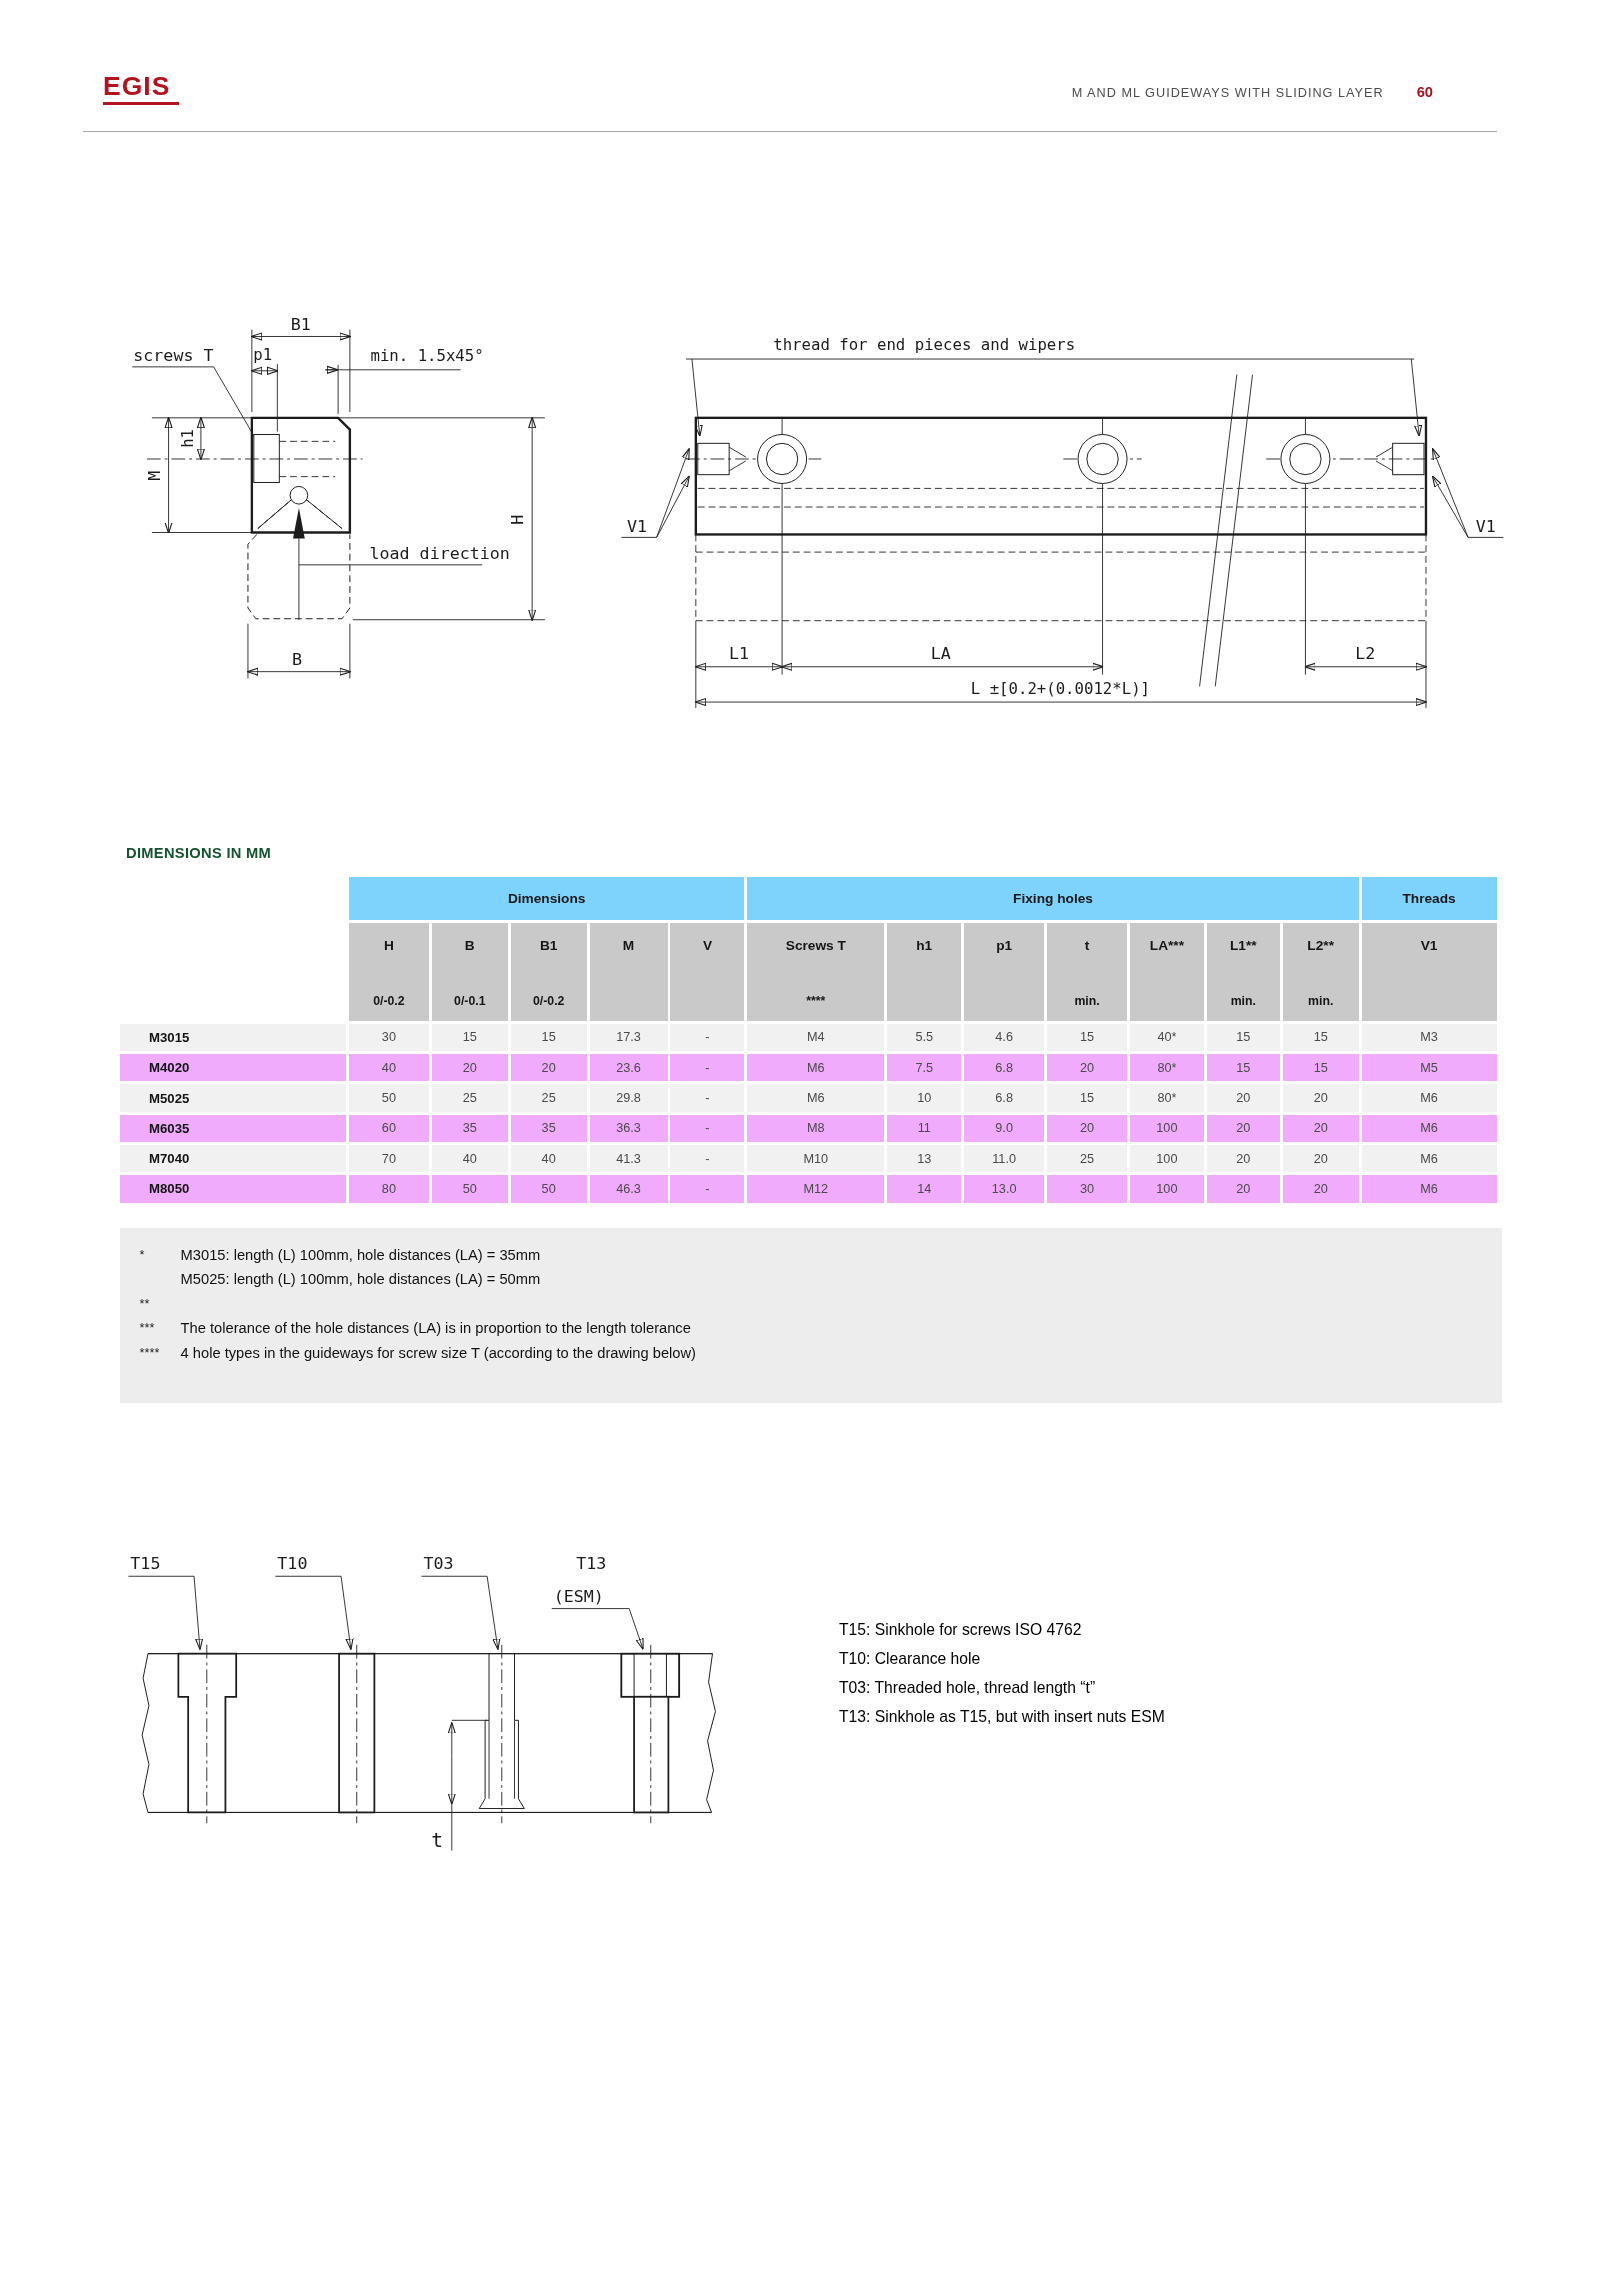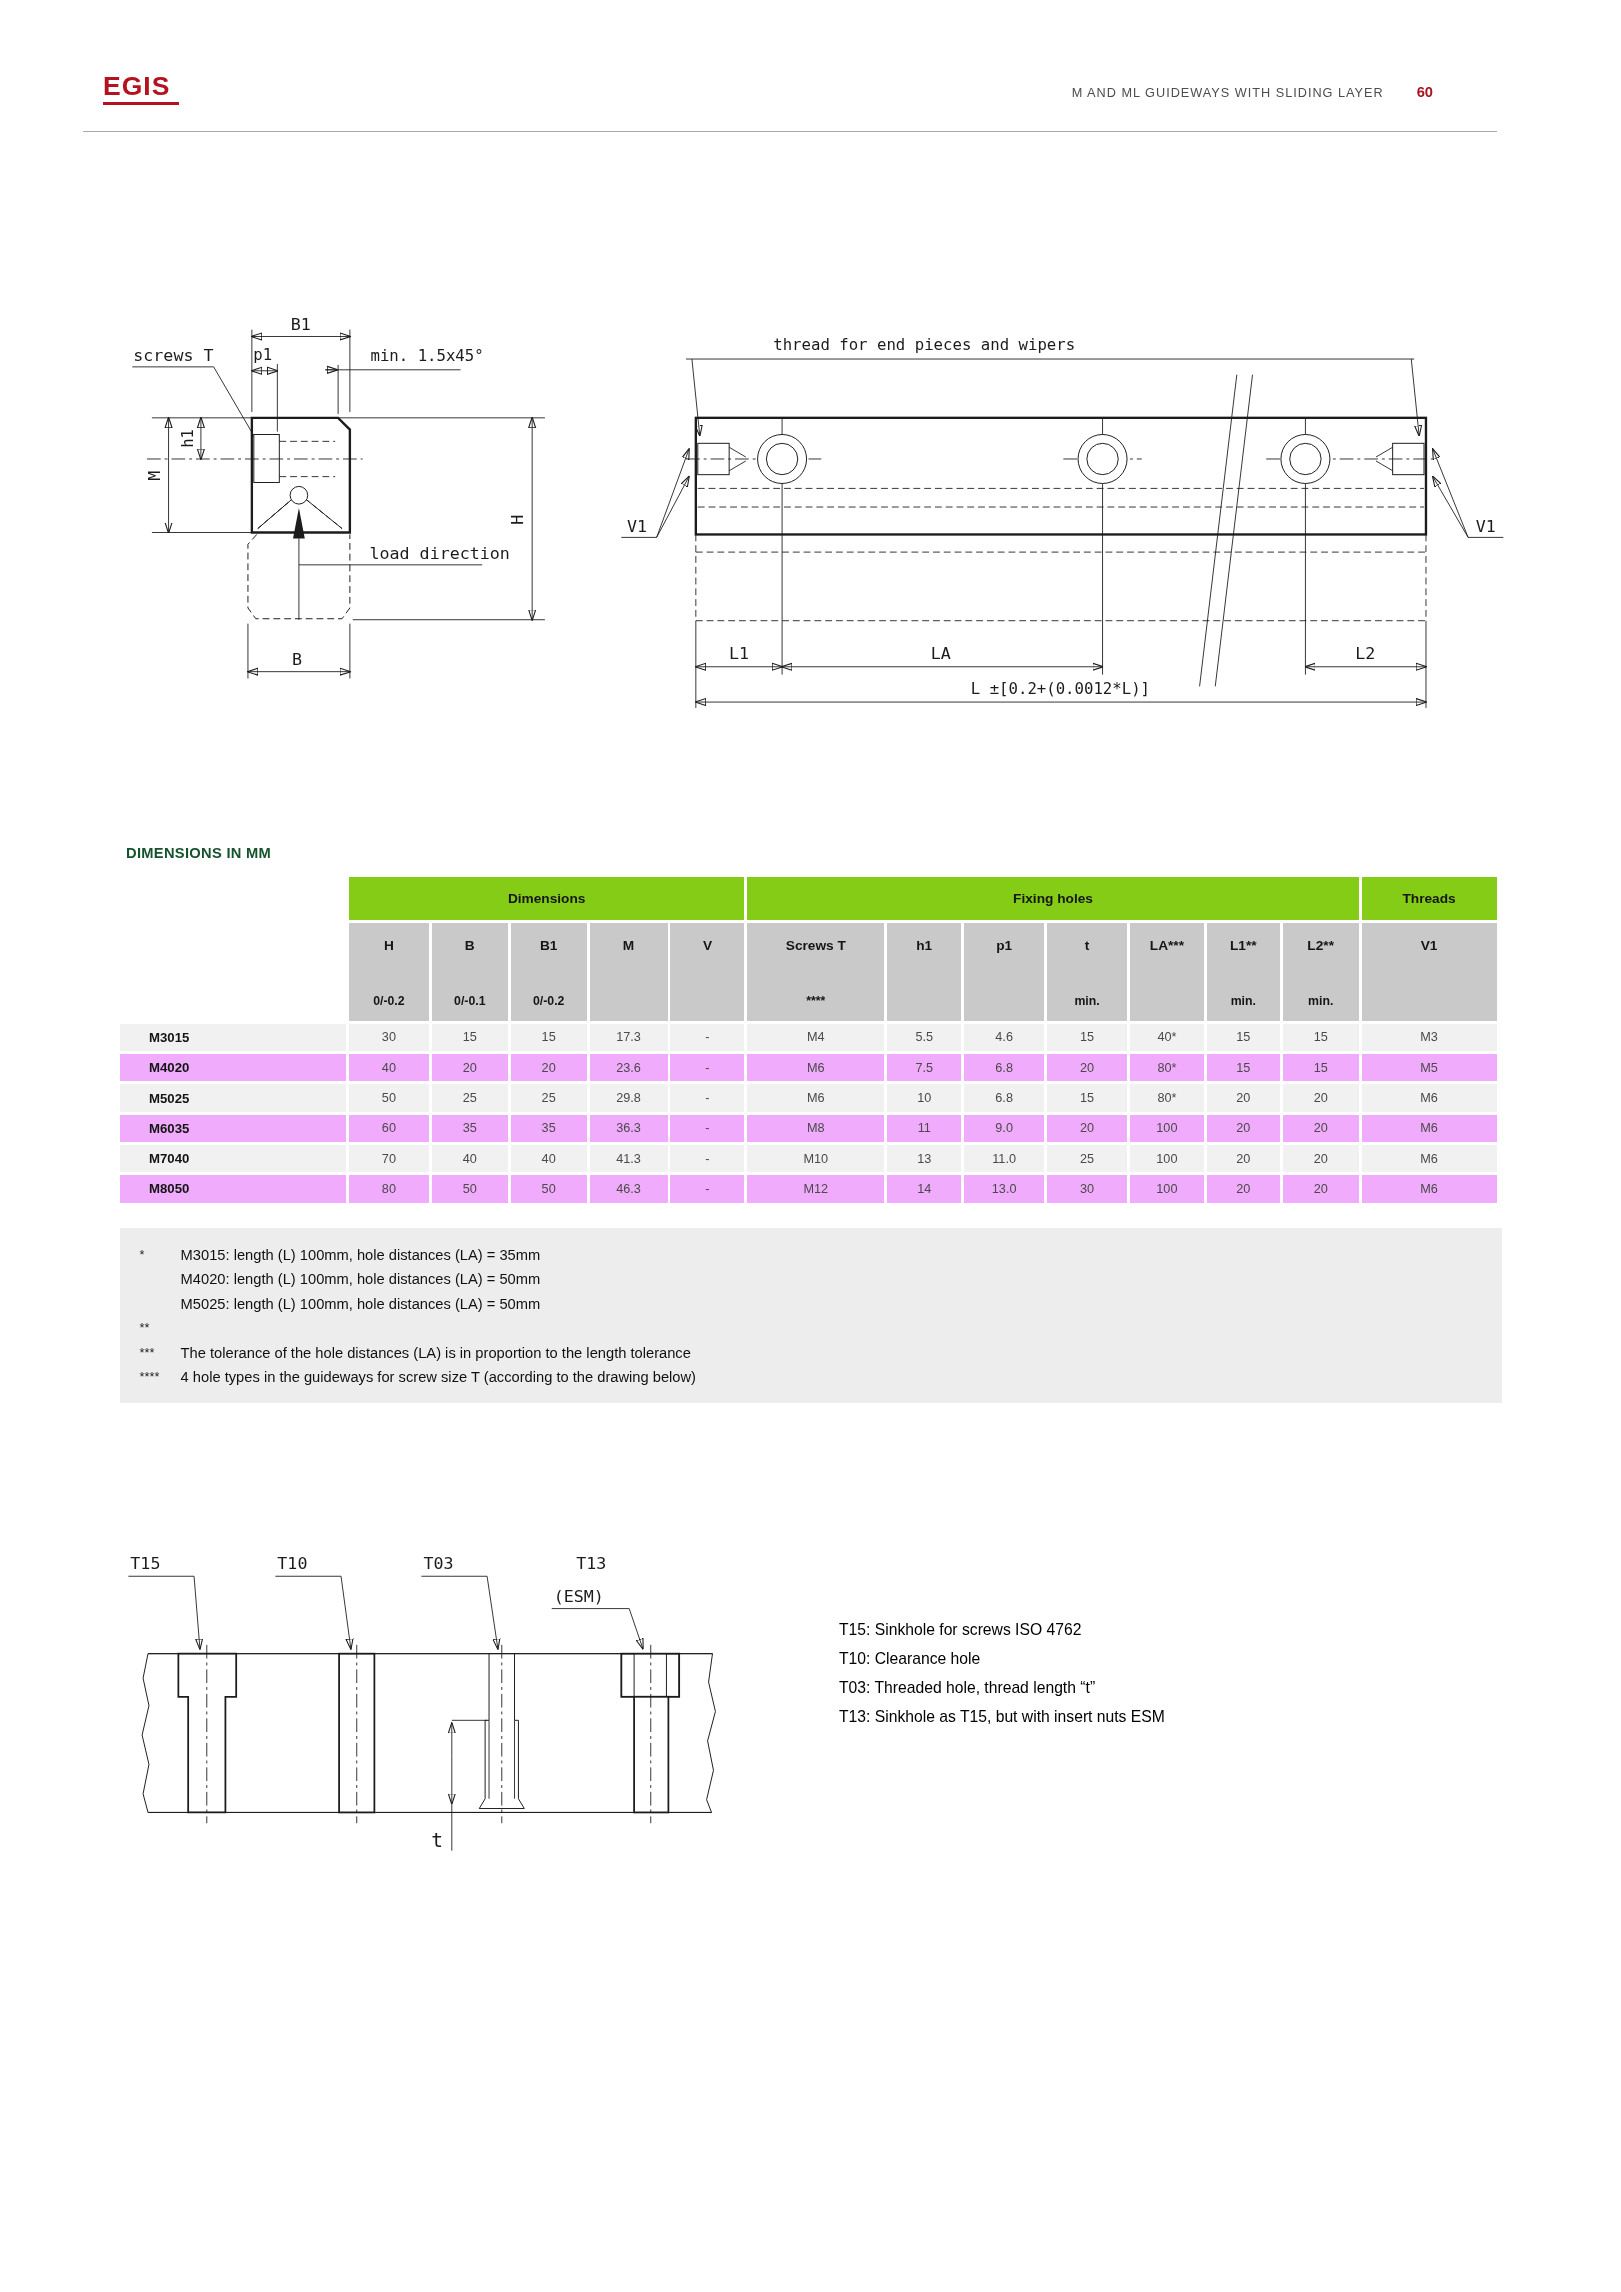--- a/index.html
+++ b/index.html
@@ -13,21 +13,21 @@
   #header-right{top:84px;right:188px;display:flex;align-items:baseline;gap:33px;}
   #header-title{font-size:12.7px;color:#4d4d4d;letter-spacing:1px;}
   #page-number{font-size:14.7px;font-weight:bold;color:#a6121f;}
   #header-rule{left:83px;top:131px;width:1414px;height:1px;background:#a9a9a9;}
 
   
   #dims-title{left:126px;top:845px;font-size:14.7px;font-weight:bold;color:#14532d;letter-spacing:0.3px;}
   #spec-table{left:120px;top:877px;width:1382px;display:grid;gap:2.9px;background:#ffffff;
     grid-template-columns:226px 80px 76px 76px 78px 74px 137px 74px 80px 80px 74px 73px 76px 135px;
     grid-template-rows:43px 98px repeat(6,27.4px);}
-  .hc{background:#84cc16;display:flex;align-items:center;justify-content:center;
+  .hc{background:#7dd3fc;display:flex;align-items:center;justify-content:center;
       font-size:13.7px;font-weight:bold;color:#161616;}
   .subc{background:#c9c9c9;display:flex;flex-direction:column;align-items:center;
       justify-content:space-between;padding:14.7px 2px 12.7px 2px;box-sizing:border-box;}
   .subc .lbl{font-size:13.7px;font-weight:bold;color:#161616;}
   .subc .sub{font-size:12.3px;font-weight:bold;color:#161616;min-height:12.7px;}
   .dc{display:flex;align-items:center;justify-content:center;font-size:12.7px;color:#4a4a4a;}
   .dc.type{justify-content:flex-start;padding-left:29px;font-weight:bold;color:#141414;font-size:13.2px;}
   .r-light{background:#f1f1f1;}
   .r-dark{background:#f0abfc;}
 
@@ -395,24 +395,20 @@
   <div class="dc r-dark">100</div>
   <div class="dc r-dark">20</div>
   <div class="dc r-dark">20</div>
   <div class="dc r-dark">M6</div>
 </div>
 
 <div id="footnotes" class="abs">
   <div class="fn-row">
     <span class="fn-marker">*</span>
     <span class="fn-text">M3015: length (L) 100mm, hole distances (LA) = 35mm</span>
-  </div>
-  <div class="fn-row">
-    <span class="fn-marker"></span>
-    <span class="fn-text">M4020: length (L) 100mm, hole distances (LA) = 50mm</span>
   </div>
   <div class="fn-row">
     <span class="fn-marker"></span>
     <span class="fn-text">M5025: length (L) 100mm, hole distances (LA) = 50mm</span>
   </div>
   <div class="fn-row">
     <span class="fn-marker">**</span>
   </div>
   <div class="fn-row">
     <span class="fn-marker">***</span>

